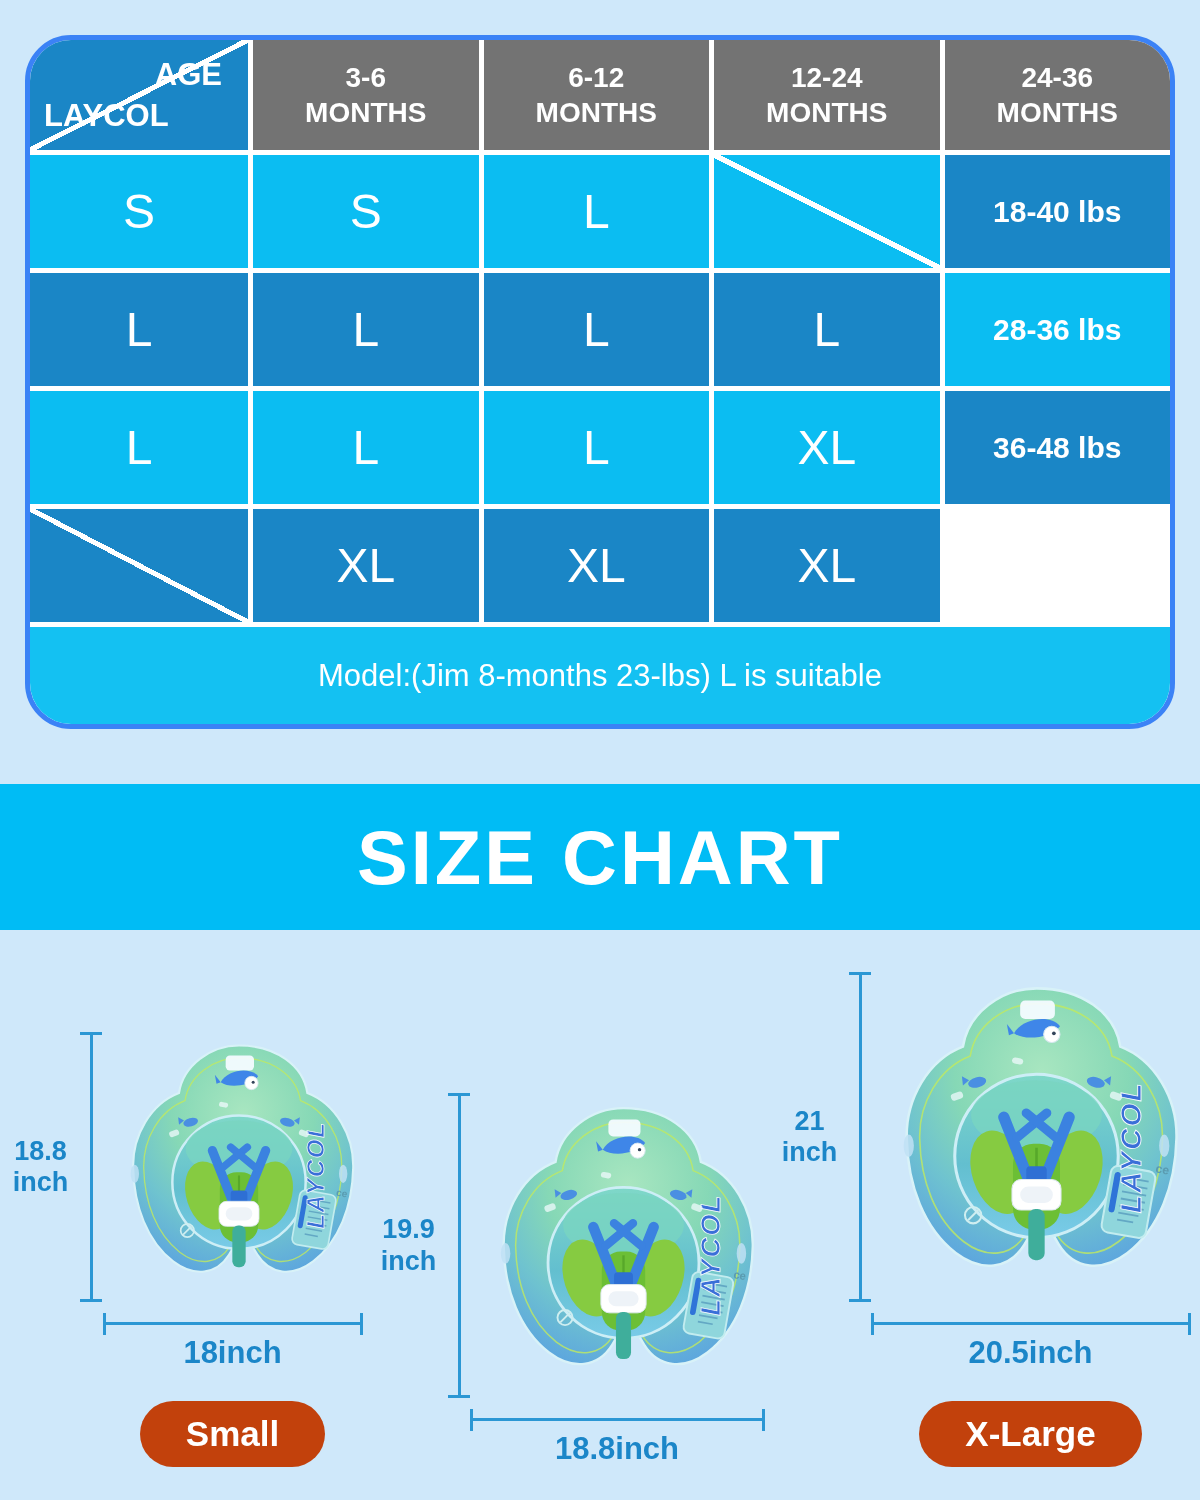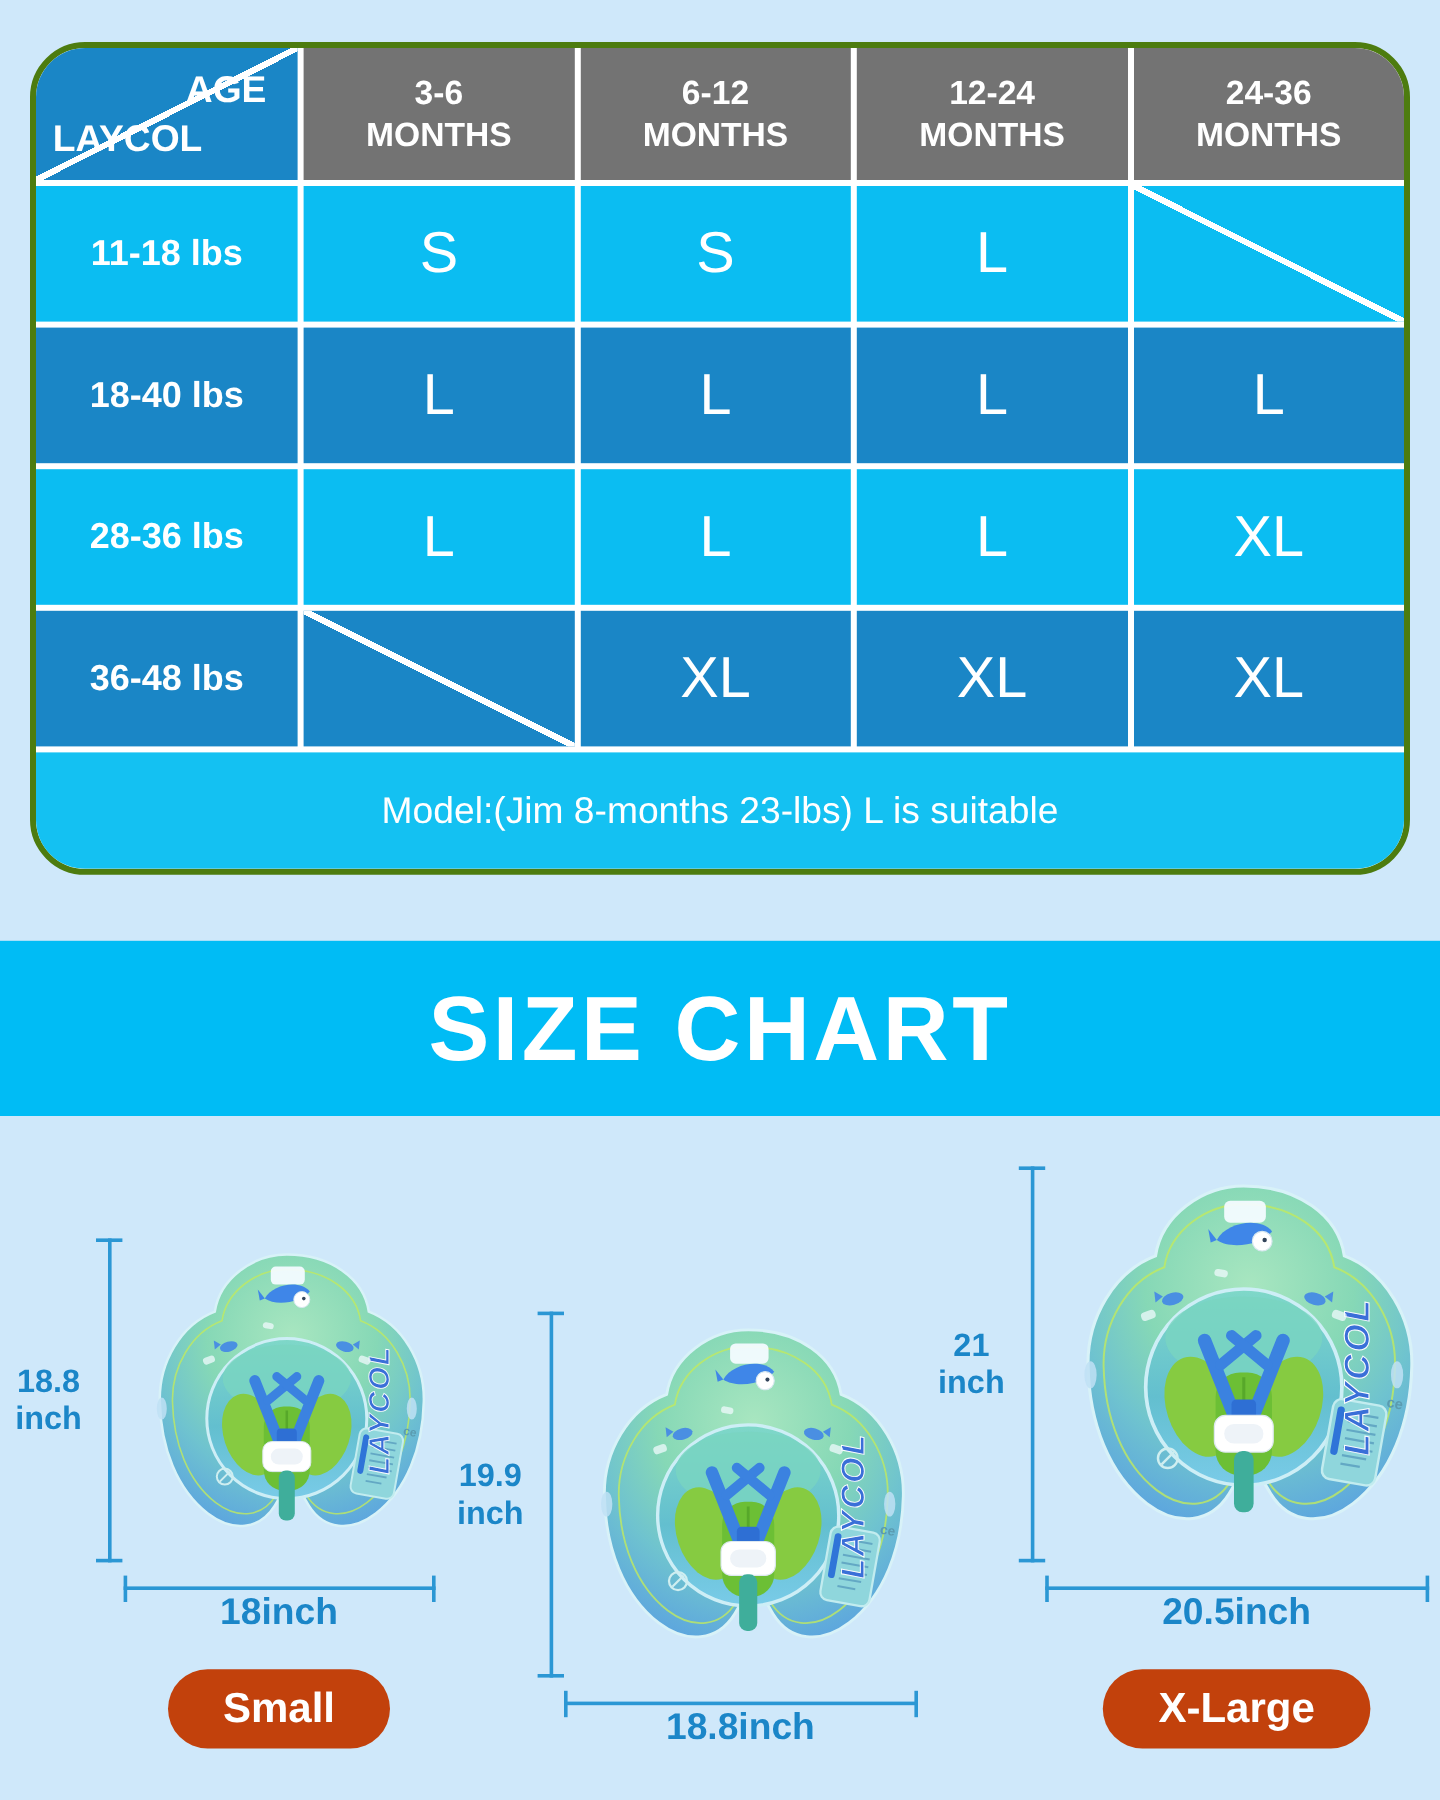--- a/index.html
+++ b/index.html
@@ -10,21 +10,21 @@
     overflow:hidden;
   }
   
   .table-wrap{
     width:1140px;
     margin:35px auto 0;
     display:grid;
     grid-template-columns:218px repeat(4,1fr);
     gap:5px;
     background:#ffffff;
-    border:5px solid #4d7c0f;
+    border:5px solid #3b82f6;
     border-radius:46px;
     overflow:hidden;
   }
   .cell{
     display:flex;align-items:center;justify-content:center;
     color:#ffffff;text-align:center;
   }
   .hdr{height:110px;background:#737373;flex-direction:column;
        font-weight:700;font-size:28px;line-height:1.25;}
   .wcell{height:113px;font-weight:700;font-size:30px;}
@@ -77,21 +77,21 @@
     grid-column:3;grid-row:2;justify-self:center;
     height:3px;background:#2b97d4;position:relative;margin-top:20px;
   }
   .hline::before,.hline::after{
     content:"";position:absolute;top:-9.5px;width:3px;height:22px;background:#2b97d4;
   }
   .hline::before{left:0;}
   .hline::after{right:0;}
   .wlabel{
     grid-column:3;grid-row:3;justify-self:center;
-    color:#1b86c8;font-weight:700;font-size:31px;
+    color:#1b86c8;font-weight:700;font-size:31px;margin-top:10px;
   }
   .badge{
     grid-column:3;grid-row:4;justify-self:center;
     margin-top:30px;padding:13px 46px;border-radius:40px;
     background:#c2410c;color:#ffffff;font-weight:700;font-size:35px;
   }
   .p-small .vline{height:270px;}
   .p-large .vline{height:305px;}
   .p-xl    .vline{height:330px;}
   .p-small .hline{width:260px;}
@@ -201,21 +201,20 @@
     </div>
     <div class="cell hdr">
       <span>12-24</span>
       <span>MONTHS</span>
     </div>
     <div class="cell hdr">
       <span>24-36</span>
       <span>MONTHS</span>
     </div>
 
-    <div class="cell wcell light">11-18 lbs</div>
     <div class="cell vcell light">S</div>
     <div class="cell vcell light">S</div>
     <div class="cell vcell light">L</div>
     <div class="cell vcell light diag-up"></div>
 
     <div class="cell wcell dark">18-40 lbs</div>
     <div class="cell vcell dark">L</div>
     <div class="cell vcell dark">L</div>
     <div class="cell vcell dark">L</div>
     <div class="cell vcell dark">L</div>

